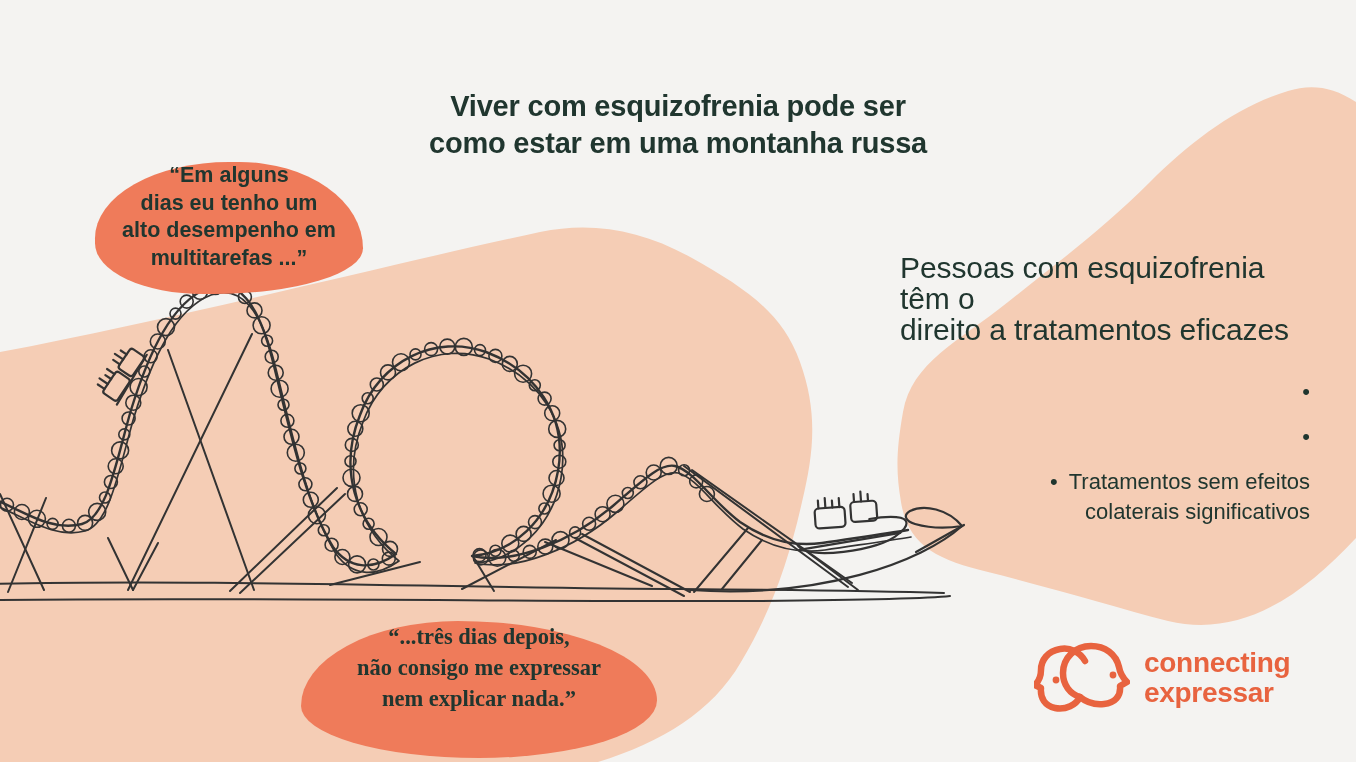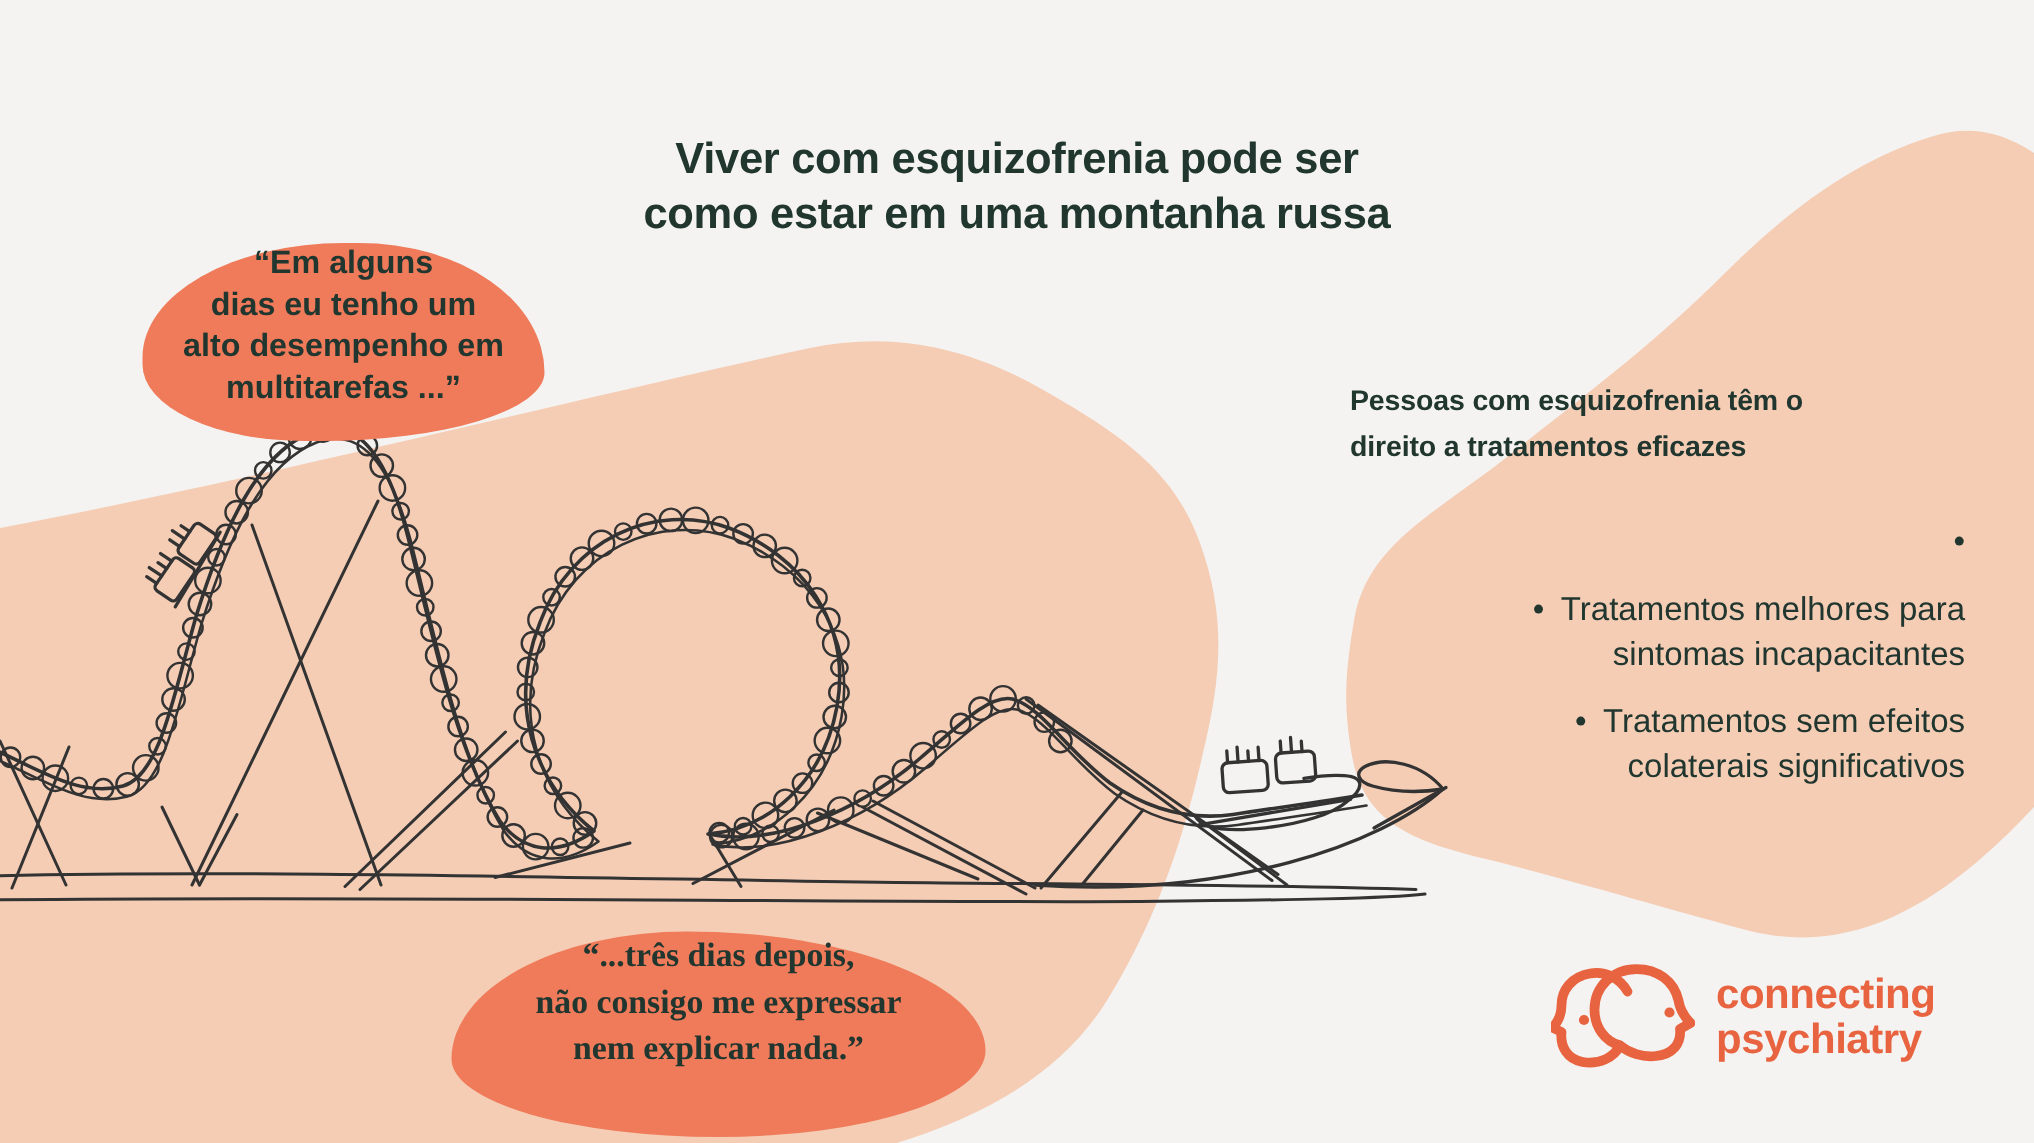--- a/index.html
+++ b/index.html
@@ -35,21 +35,21 @@
     left:95px;top:162px;width:268px;height:132px;
     border-radius:52% 48% 58% 42% / 60% 68% 36% 40%;
     font-size:21.5px;line-height:27.5px;
   }
   .bubble-bottom{
     left:301px;top:621px;width:356px;height:137px;
     border-radius:44% 56% 50% 50% / 62% 58% 42% 38%;
     font-size:22.5px;line-height:31px;font-family:Liberation Serif, serif;
   }
   .rights{position:absolute;left:900px;top:252px;width:410px;z-index:3;color:var(--c-ink);}
-  .rights h2{font-size:19px;line-height:31px;font-weight:bold;letter-spacing:-0.1px;}
+  .rights h2{font-size:30px;line-height:31px;font-weight:normal;letter-spacing:-0.1px;}
   .rights ul{list-style:none;margin-top:32px;display:flex;flex-direction:column;gap:15px;}
   .rights li{
     display:flex;justify-content:flex-end;align-items:flex-start;gap:11px;
     font-size:22px;line-height:30px;text-align:right;
   }
   .rights .bdot{line-height:30px;}
   .logo{position:absolute;left:1034px;top:640px;display:flex;align-items:center;gap:14px;z-index:3;}
   .logo-icon{width:96px;height:76px;}
   .logo-text{font-size:28px;line-height:30px;font-weight:bold;color:var(--c-accent);letter-spacing:-0.3px;}
 </style>
@@ -252,39 +252,37 @@
 
   <div class="rights">
     <h2 class="pre">Pessoas com esquizofrenia têm o
 direito a tratamentos eficazes</h2>
     <ul>
       <li>
         <span class="bdot">•</span>
       </li>
       <li>
         <span class="bdot">•</span>
-        <span class="pre">Tratamentos melhores para
-sintomas incapacitantes</span>
       </li>
       <li>
         <span class="bdot">•</span>
         <span class="pre">Tratamentos sem efeitos
 colaterais significativos</span>
       </li>
     </ul>
   </div>
 
   <div class="logo">
     <svg class="logo-icon" viewBox="0 0 96 76" aria-hidden="true">
       <g fill="none" stroke="var(--c-accent)" stroke-width="6.5" stroke-linecap="round" stroke-linejoin="round">
         <path d="M 51,21 C 46,12 36,7 26,9 C 14,11 7,20 7,30 C 7,36 5,41 1,45 L 7,48 C 6,58 11,66 21,68 C 32,70 42,65 46,57"></path>
         <path d="M 46,57 C 36,54 29,45 29,33 C 29,18 41,6 57,6 C 71,6 82,14 85,27 C 86,33 89,38 93,42 L 86,46 C 87,56 81,63 70,64 C 61,65 52,62 46,57 Z"></path>
       </g>
       <circle cx="22" cy="40" r="3.4" fill="var(--c-accent)"></circle>
       <circle cx="79" cy="35" r="3.4" fill="var(--c-accent)"></circle>
     </svg>
     <div class="logo-text">
       <div>connecting</div>
-      <div>psychiatry</div>
+      <div>expressar</div>
     </div>
   </div>
 
 </div>
 
 </body></html>

